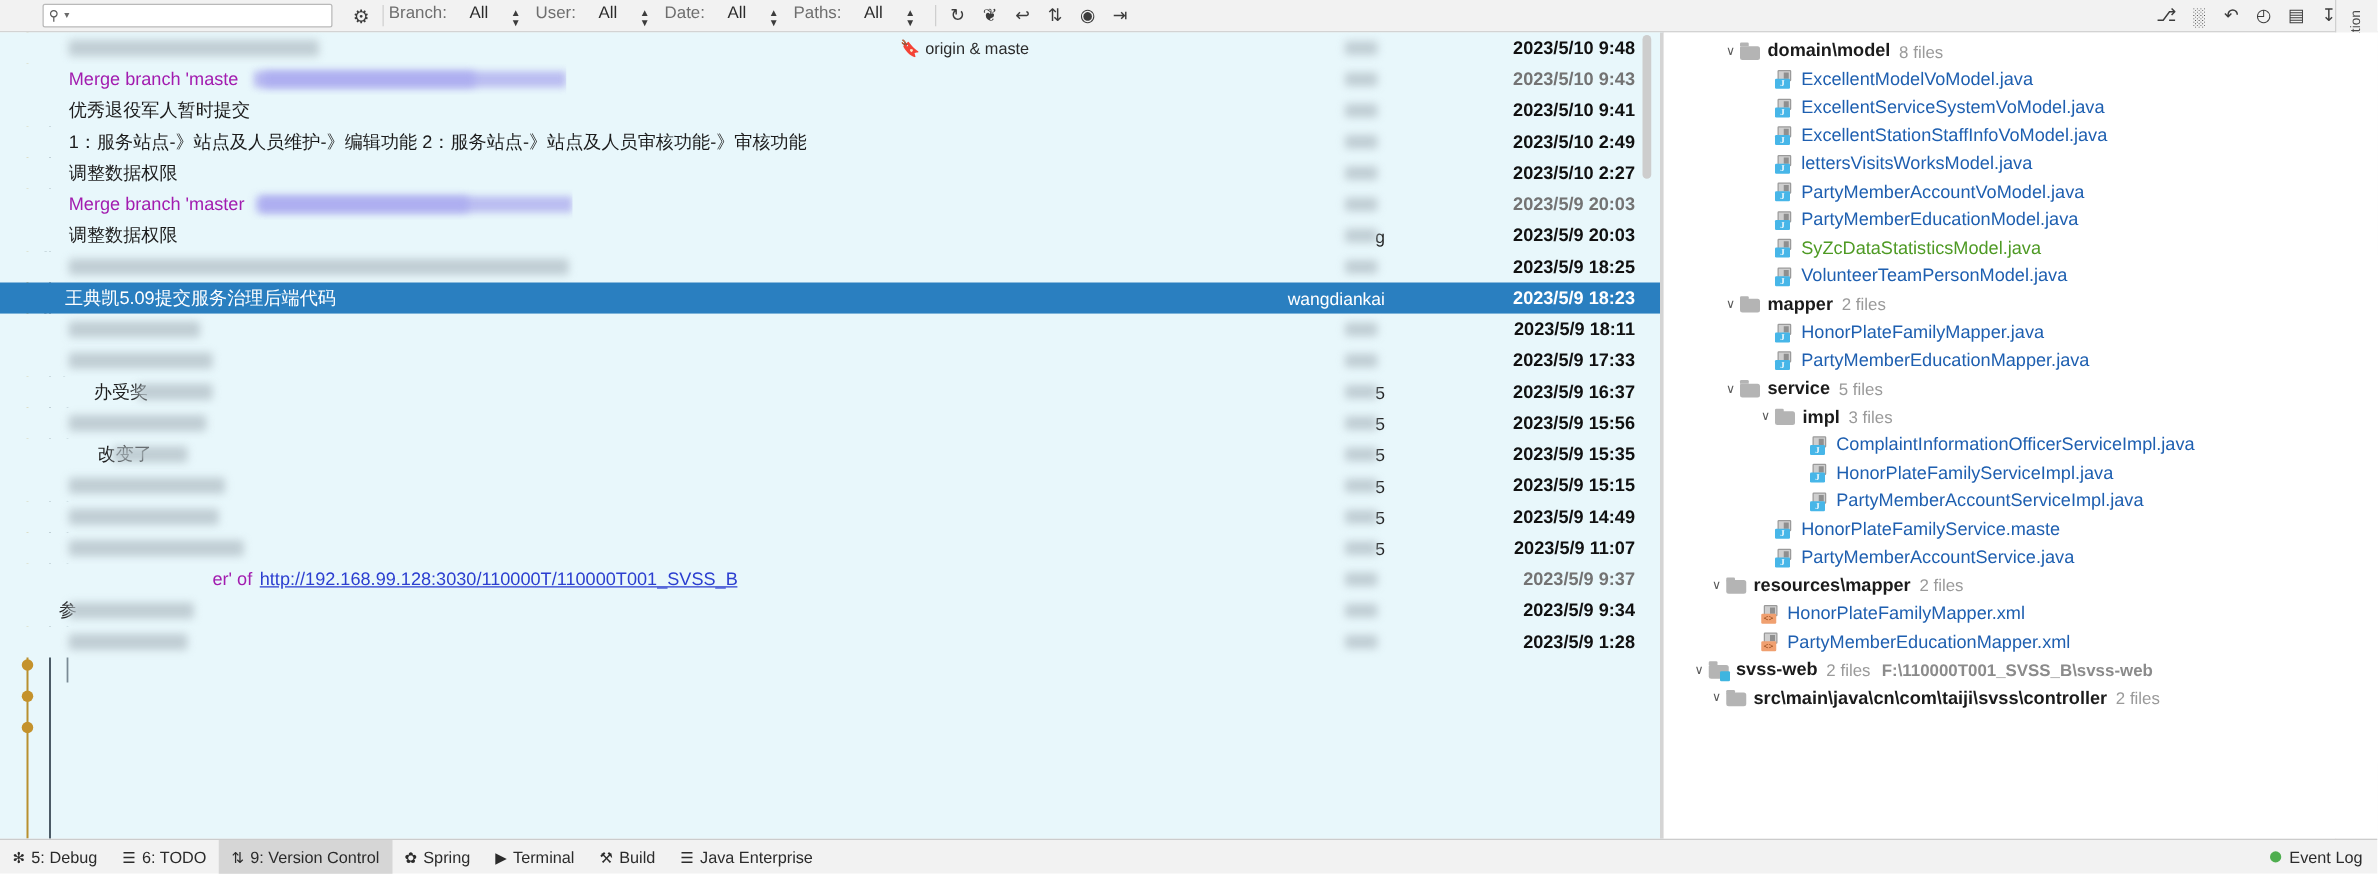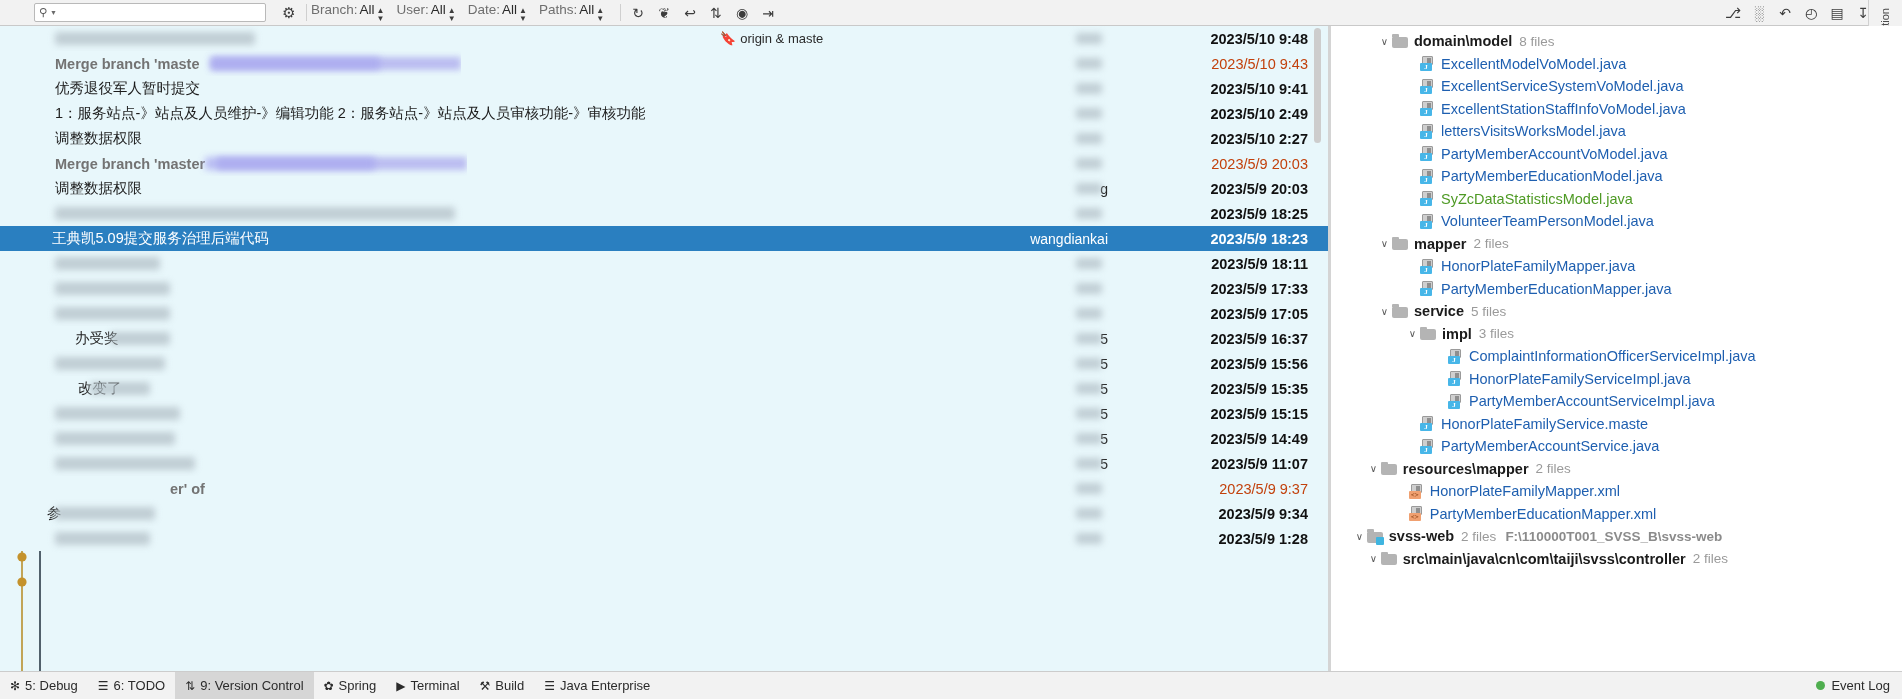--- a/index.html
+++ b/index.html
@@ -27,21 +27,21 @@
   .search-box input {
     border: 0; outline: 0; flex: 1; font-size: 11px; background: transparent;
     font-family: "Liberation Sans", sans-serif;
   }
   .tb-icon {
     width: 26px; height: 24px; display: flex; align-items: center;
     justify-content: center; color: #3c3c3c; font-size: 14px; cursor: default;
   }
   .tb-sep { width: 1px; height: 17px; background: #cfcfcf; margin: 0 4px; }
   .filter {
-    display: flex; align-items: baseline; gap: 2px; font-size: 13.5px;
+    display: flex; align-items: baseline; gap: 18px; font-size: 13.5px;
     color: #6e6e6e; margin-right: 12px; white-space: nowrap;
   }
   .filter .val { color: #2b2b2b; }
   .filter .arrows { font-size: 8px; color: #3c3c3c; line-height: 1; position: relative; top: -1px; }
   .tb-right { margin-left: auto; display: flex; align-items: center; }
 
   
   .log-pane {
     position: absolute; left: 0; top: 26px; width: 1330px; height: 645px;
     background: #e8f7fb; overflow: hidden;
@@ -82,23 +82,23 @@
   .row.sel .subject { left: 52px; }
   .row .author {
     position: absolute; right: 222px; top: 0; height: 25px;
     display: flex; align-items: center; font-size: 14px;
   }
   .row .date {
     position: absolute; right: 22px; top: 0; height: 25px; width: 190px;
     display: flex; align-items: center; justify-content: flex-end;
     font-size: 14.5px; font-weight: bold; color: #111111;
   }
-  .row .date.dim { color: #c2410c; font-weight: normal; }
+  .row .date.dim { color: #737373; font-weight: bold; }
   .row.sel .date { color: #ffffff; font-weight: bold; }
-  .msg-dim { color: #737373; font-weight: bold; }
+  .msg-dim { color: #a21caf; }
   .msg-link { color: #2b3ed0; text-decoration: underline; }
 
   
   .blur {
     display: inline-block; height: 12px; border-radius: 1px;
     background: #b9c5cb; filter: blur(3px); opacity: .85; vertical-align: middle;
   }
   .blur.lav { background: #b3b3ef; }
   .blurbox {
     position: absolute; border-radius: 2px; filter: blur(3.5px);
@@ -369,27 +369,20 @@
           <div class="blurbox" style="right: 228px; top: 7px; width: 26px; height: 11px;"></div>
         </div>
         <div class="row alt">
           <div class="subject"></div>
           <div class="blurbox" style="left: 55px; top: 6px; width: 115px; height: 13px;"></div>
           <div class="author"></div>
           <div class="date">2023/5/9 17:33</div>
           <div class="blurbox" style="right: 228px; top: 7px; width: 26px; height: 11px;"></div>
         </div>
         <div class="row alt">
-          <div class="subject"></div>
-          <div class="blurbox" style="left: 55px; top: 6px; width: 115px; height: 13px;"></div>
-          <div class="author"></div>
-          <div class="date">2023/5/9 17:05</div>
-          <div class="blurbox" style="right: 228px; top: 7px; width: 26px; height: 11px;"></div>
-        </div>
-        <div class="row alt">
           <div class="subject" style="left: 75px;">
             <span>办受奖</span>
           </div>
           <div class="blurbox" style="left: 110px; top: 6px; width: 60px; height: 13px;"></div>
           <div class="author">5</div>
           <div class="date">2023/5/9 16:37</div>
           <div class="blurbox" style="right: 228px; top: 7px; width: 26px; height: 11px;"></div>
         </div>
         <div class="row alt">
           <div class="subject"></div>
@@ -424,20 +417,21 @@
         <div class="row alt">
           <div class="subject"></div>
           <div class="blurbox" style="left: 55px; top: 6px; width: 140px; height: 13px;"></div>
           <div class="author">5</div>
           <div class="date">2023/5/9 11:07</div>
           <div class="blurbox" style="right: 228px; top: 7px; width: 26px; height: 11px;"></div>
         </div>
         <div class="row alt">
           <div class="subject" style="left: 170px;">
             <span class="msg-dim">er' of </span>
+            <span class="msg-link">http://192.168.99.128:3030/110000T/110000T001_SVSS_B</span>
           </div>
           <div class="author"></div>
           <div class="date dim">2023/5/9 9:37</div>
           <div class="blurbox" style="right: 228px; top: 7px; width: 26px; height: 11px;"></div>
         </div>
         <div class="row alt">
           <div class="subject" style="left: 47px;">
             <span>参</span>
           </div>
           <div class="blurbox" style="left: 55px; top: 6px; width: 100px; height: 13px;"></div>

